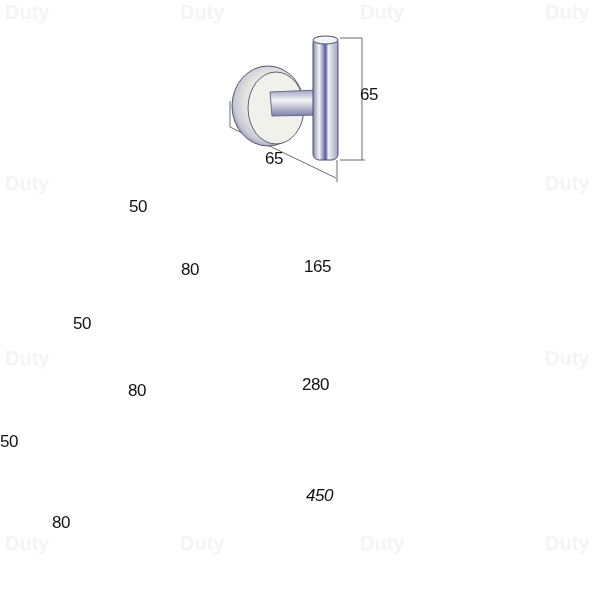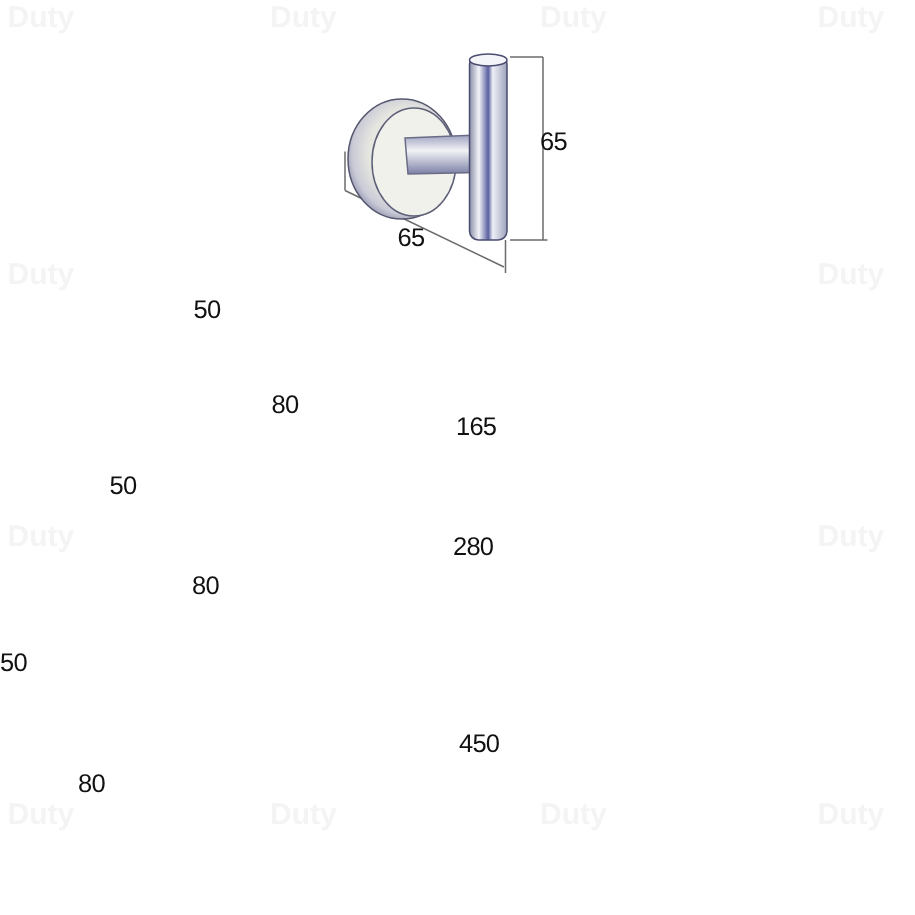--- a/index.html
+++ b/index.html
@@ -155,24 +155,24 @@
   
 
   
   
   <span class="dim-label" style="left:360px;top:86px;">65</span>
   <span class="dim-label" style="left:265px;top:150px;">65</span>
 
   
   <span class="dim-label" style="left:129px;top:198px;">50</span>
   <span class="dim-label" style="left:181px;top:261px;">80</span>
-  <span class="dim-label" style="left:304px;top:258px;margin-top:18px;">165</span>
+  <span class="dim-label" style="left:304px;top:258px;">165</span>
 
   
   <span class="dim-label" style="left:73px;top:315px;">50</span>
   <span class="dim-label" style="left:128px;top:382px;">80</span>
-  <span class="dim-label" style="left:302px;top:356px;">280</span>
+  <span class="dim-label" style="left:302px;top:376px;">280</span>
 
   
   <span class="dim-label" style="left:0px;top:433px;">50</span>
   <span class="dim-label" style="left:52px;top:514px;">80</span>
-  <span class="dim-label" style="left:306px;top:487px;">450</span>
+  <span class="dim-label" style="left:306px;top:487px;font-style:italic;">450</span>
 </div>
 
 </body></html>

